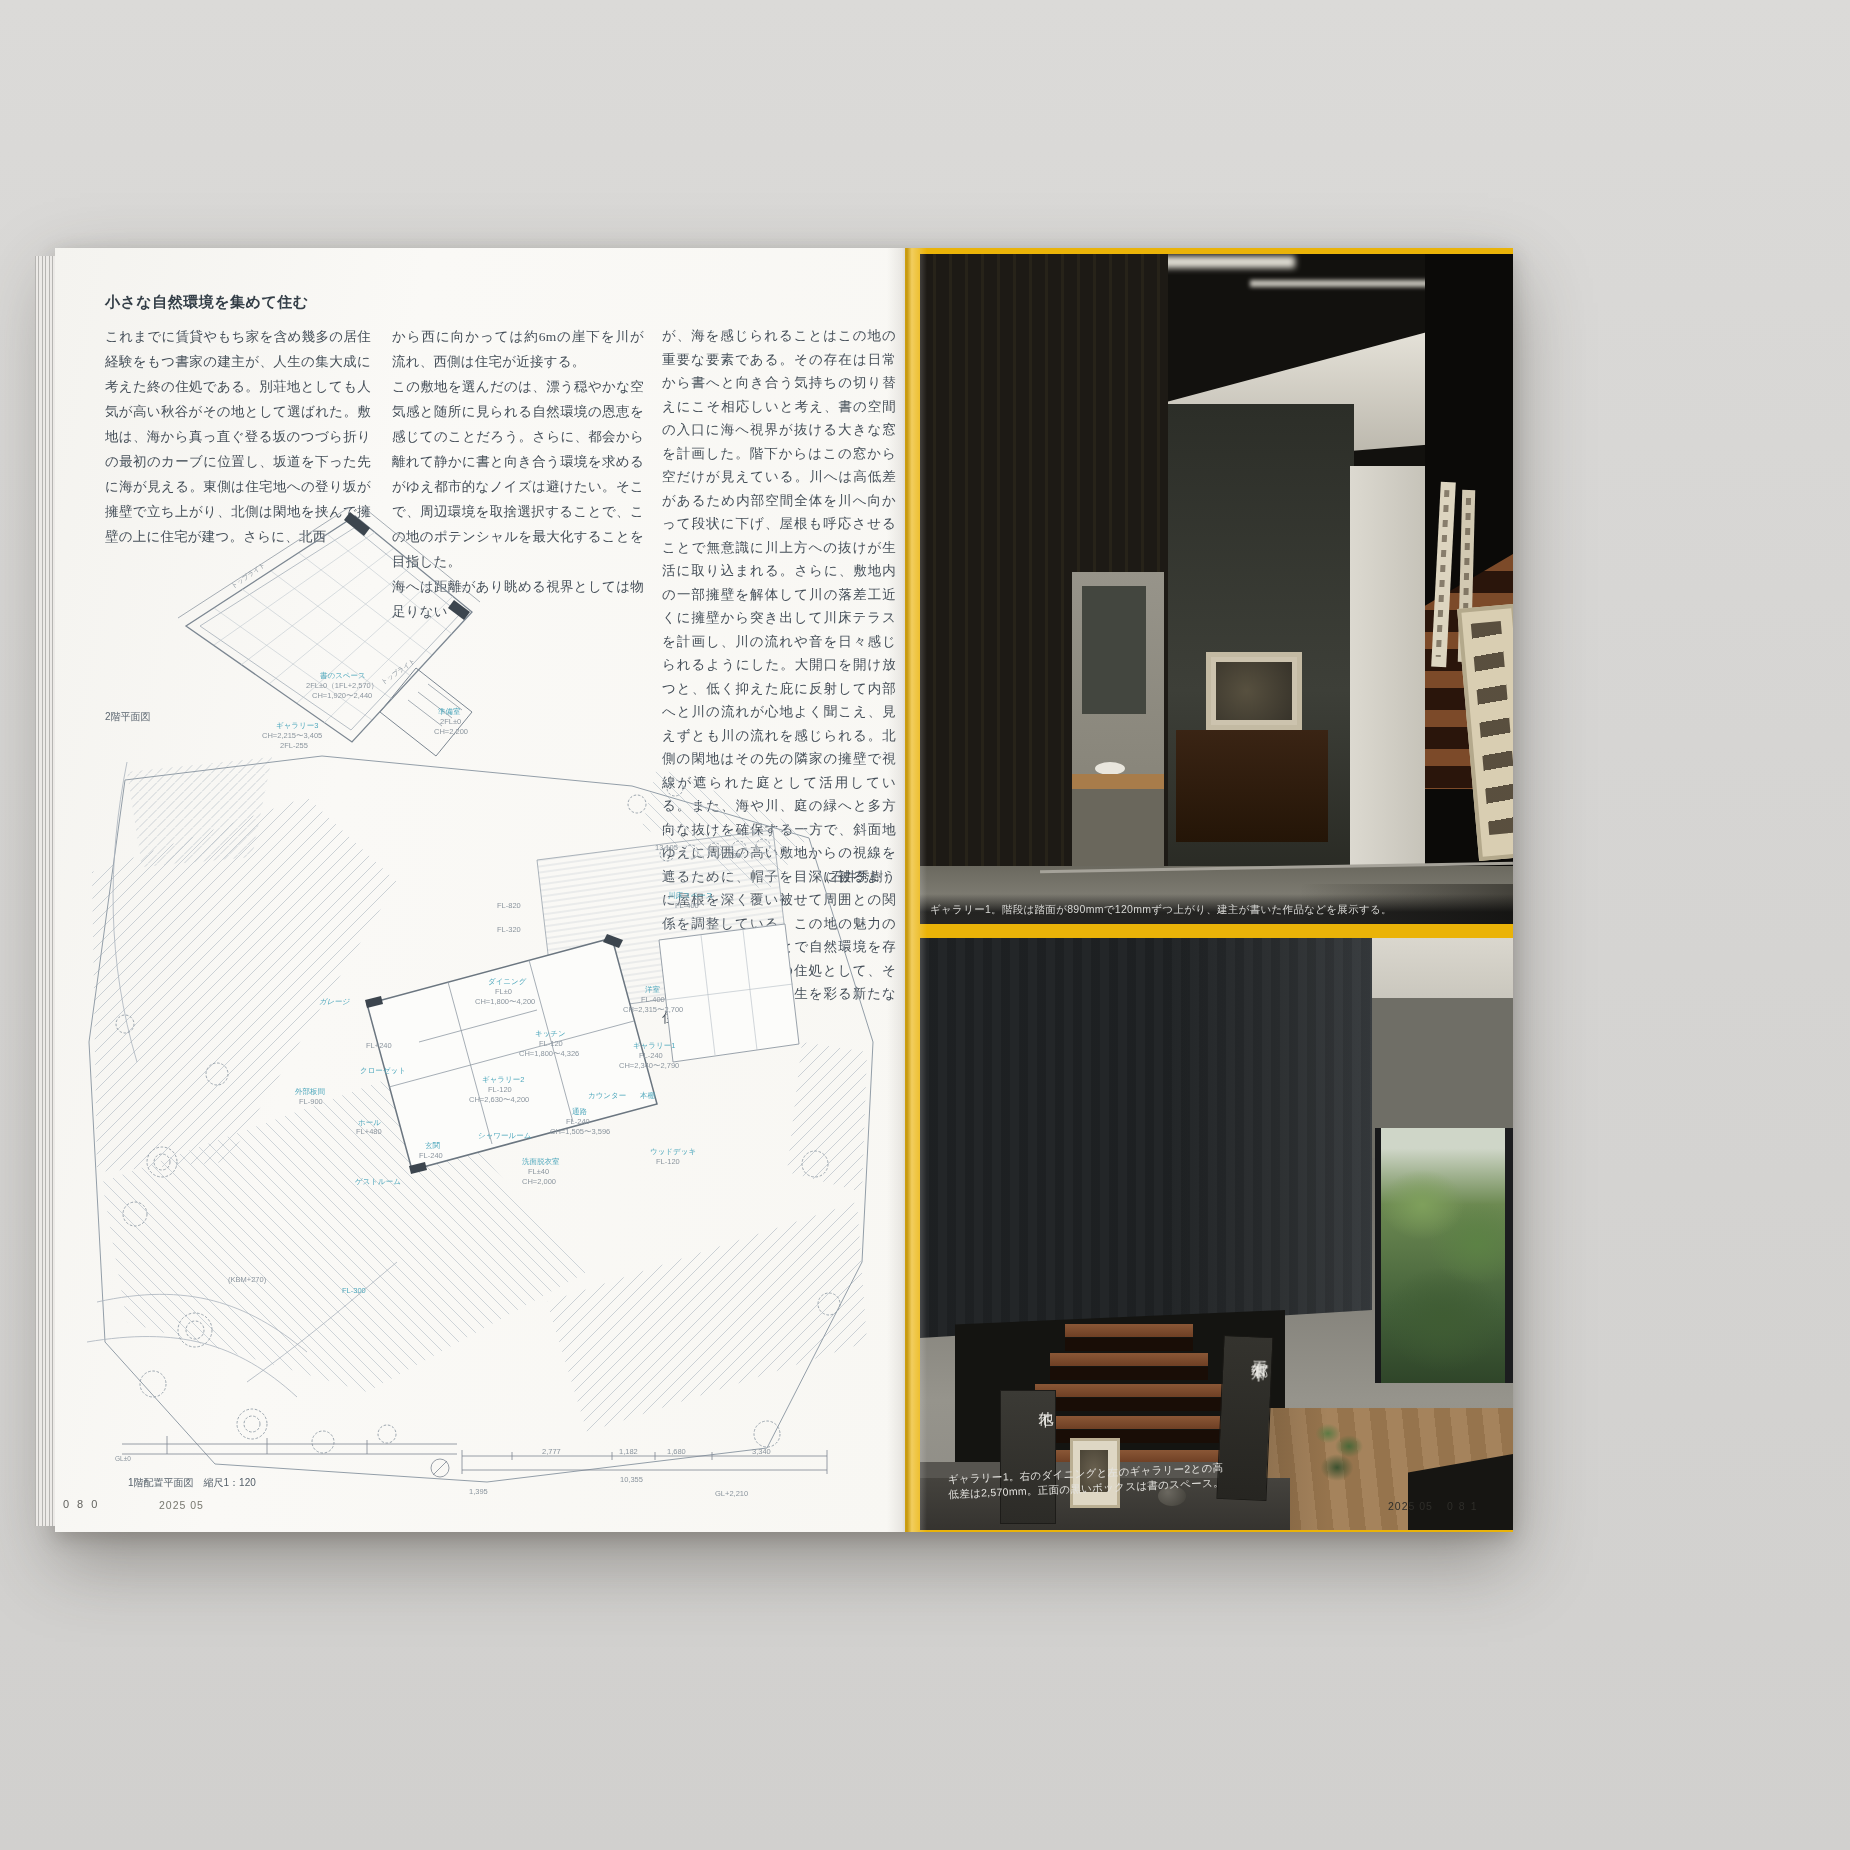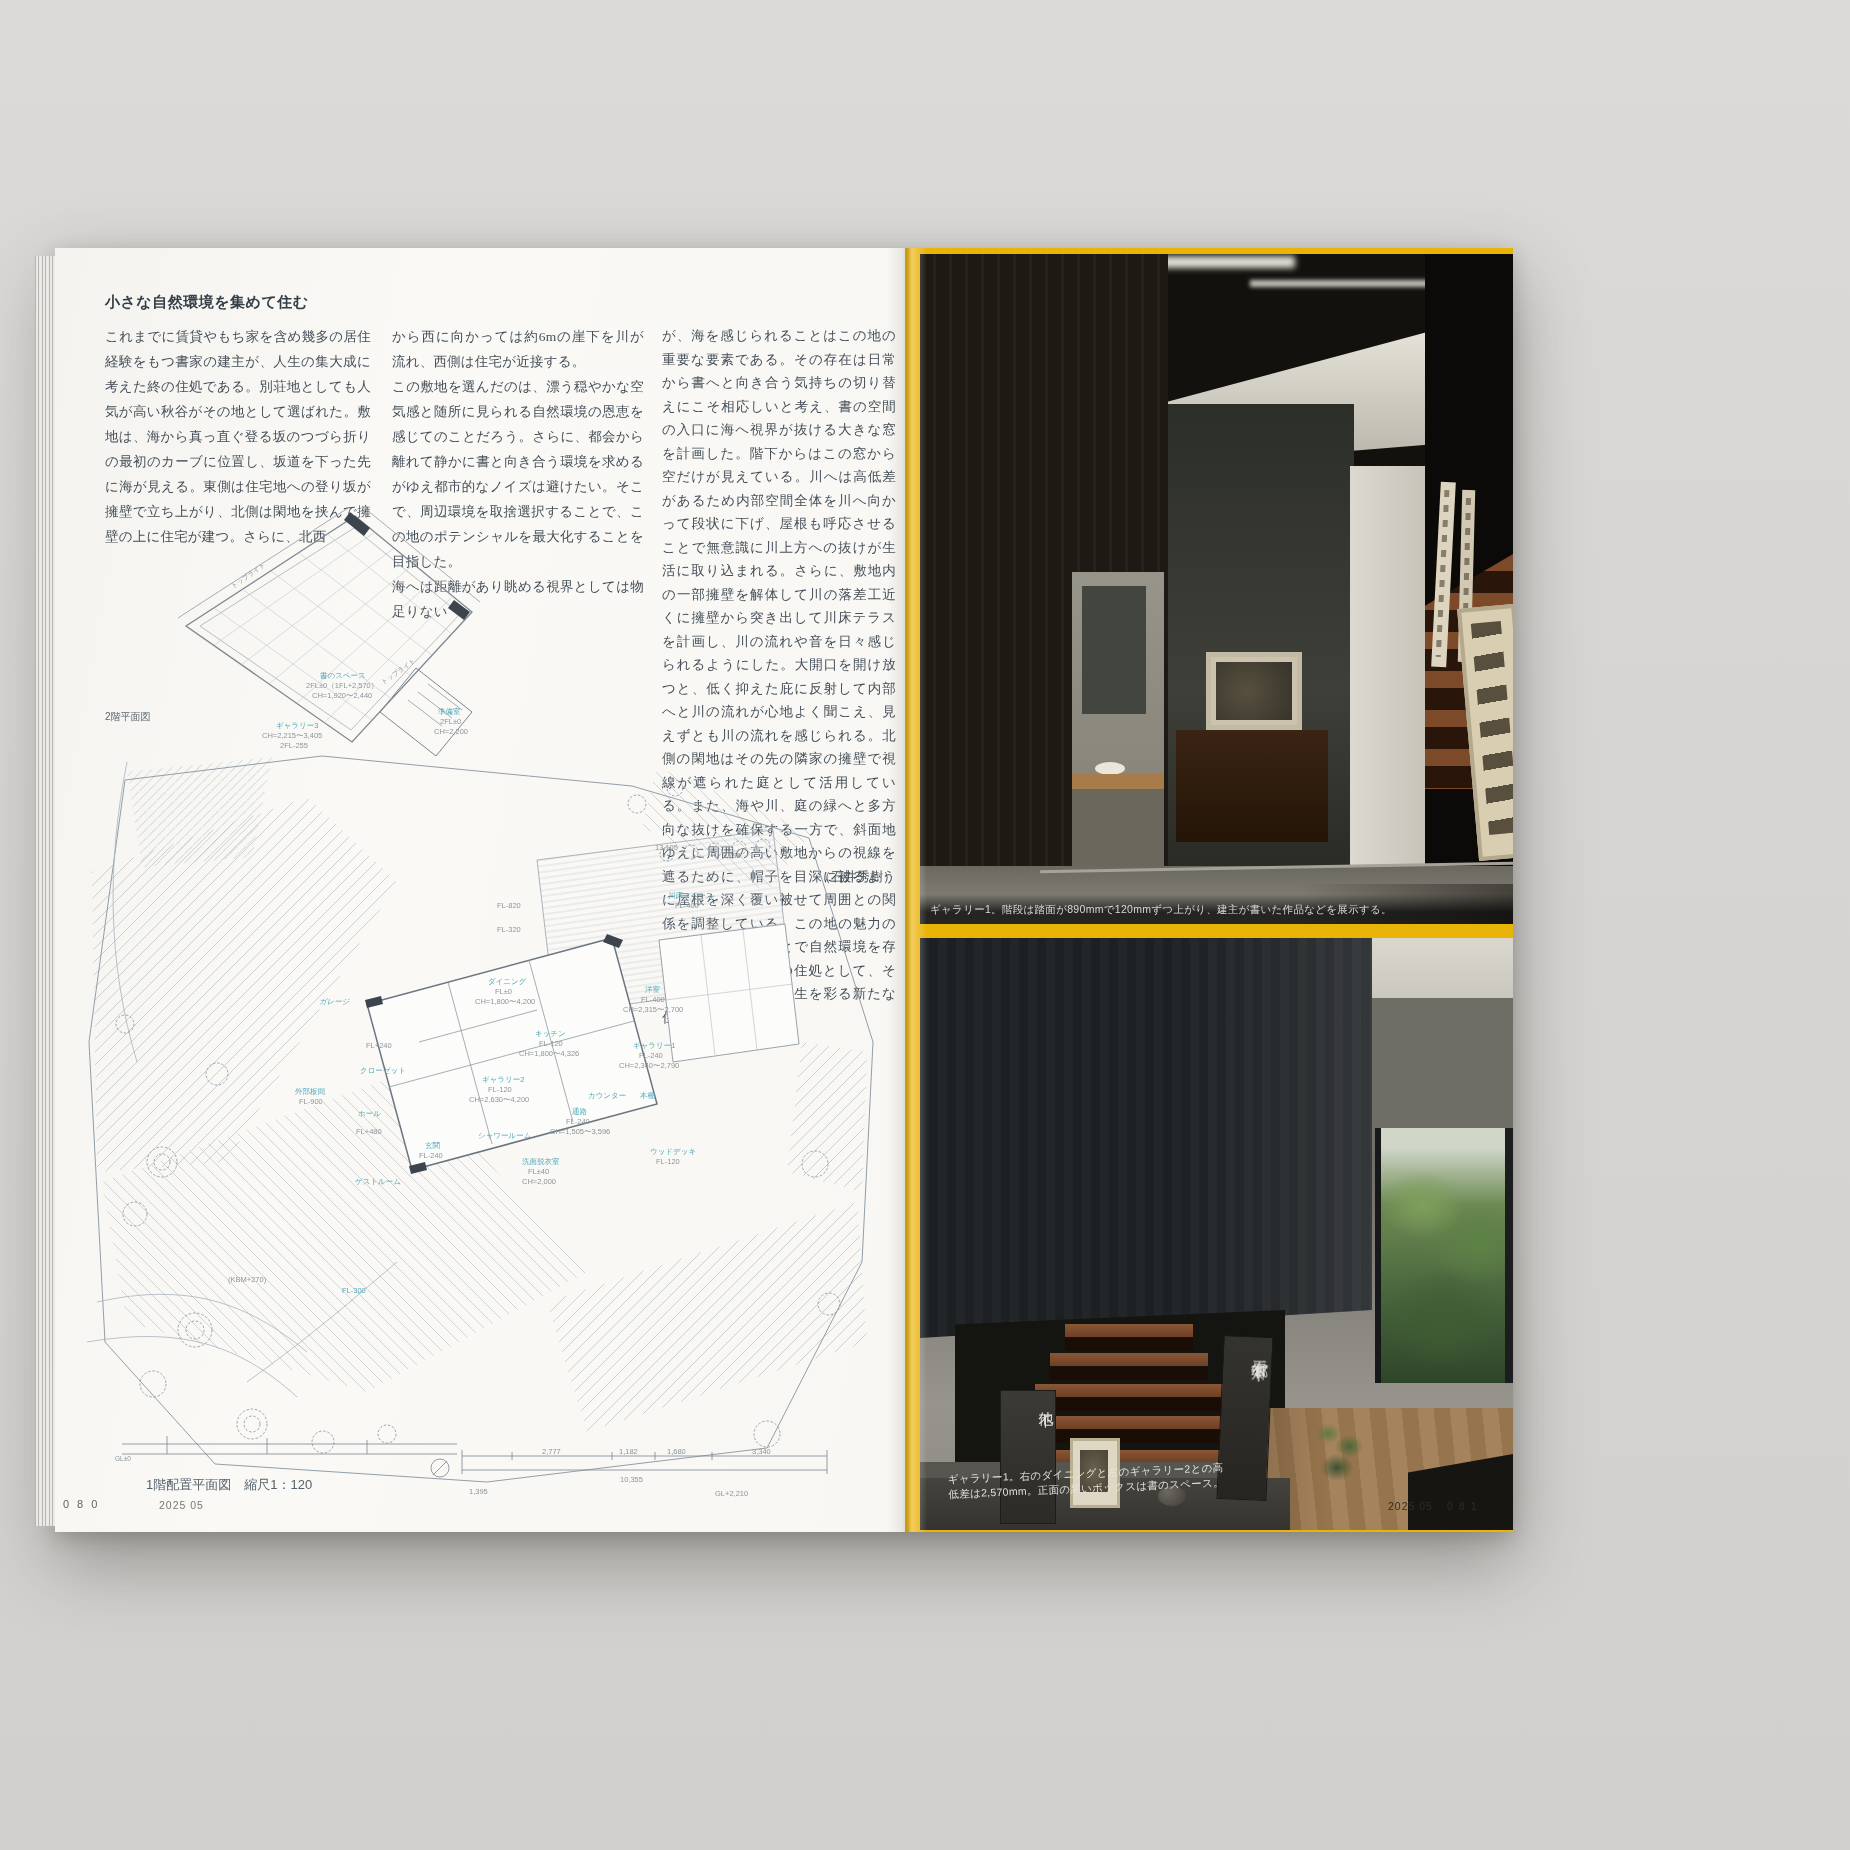--- a/index.html
+++ b/index.html
@@ -21,21 +21,21 @@
   .col{position:absolute;top:76px;font-family:"Liberation Serif","DejaVu Serif",serif;
     font-size:13.5px;line-height:25px;color:#454f59;text-align:justify;letter-spacing:.2px;}
   .c1{left:50px;width:266px;}
   .c2{left:337px;width:252px;white-space:pre-line;}
   .c3{left:607px;width:234px;line-height:23.5px;}
   .author{position:absolute;left:607px;top:620px;width:234px;text-align:right;
     font-family:"Liberation Serif","DejaVu Serif",serif;font-size:13px;color:#454f59;}
   .plan2f{position:absolute;left:115px;top:256px;width:318px;height:258px;}
   .plan2f-cap{position:absolute;left:50px;top:462px;font-size:10px;color:#5a656f;}
   .plan1f{position:absolute;left:12px;top:494px;width:838px;height:768px;}
-  .plan1f-cap{position:absolute;left:91px;top:1228px;font-size:13px;color:#55606a;z-index:4;}
+  .plan1f-cap{position:absolute;left:73px;top:1228px;font-size:10px;color:#55606a;z-index:4;}
   .plan-label{position:absolute;font-size:7.5px;line-height:1;color:#8b959e;white-space:nowrap;
     transform-origin:left center;z-index:3;}
   .pnum-left{position:absolute;left:8px;top:1250px;font-size:11px;letter-spacing:8px;color:#63635f;}
   .issue-left{position:absolute;left:104px;top:1251px;font-size:10.5px;color:#78786f;letter-spacing:1px;}
   
   .photo{position:absolute;left:15px;width:593px;overflow:hidden;}
   .photo>div{position:absolute;}
   .p1{top:6px;height:670px;background:#12110e;}
   .p2{top:690px;height:592px;background:linear-gradient(180deg,#4a4a46 0%,#75736c 45%,#96948c 78%,#8d8b84 100%);}
   
@@ -284,21 +284,21 @@
           <span class="plan-label" style="left: 572px; top: 310px;">FL-240</span>
           <span class="plan-label" style="left: 552px; top: 320px;">CH=2,340〜2,790</span>
           <span class="plan-label" style="left: 415px; top: 334px; color: rgb(79, 168, 189);">ギャラリー2</span>
           <span class="plan-label" style="left: 421px; top: 344px;">FL-120</span>
           <span class="plan-label" style="left: 402px; top: 354px;">CH=2,630〜4,200</span>
           <span class="plan-label" style="left: 252px; top: 256px; color: rgb(79, 168, 189); font-style: italic;">ガレージ</span>
           <span class="plan-label" style="left: 293px; top: 290px; color: rgb(79, 168, 189); margin-top: 35px;">クローゼット</span>
           <span class="plan-label" style="left: 299px; top: 300px;">FL+240</span>
           <span class="plan-label" style="left: 228px; top: 346px; color: rgb(79, 168, 189);">外部板間</span>
           <span class="plan-label" style="left: 232px; top: 356px;">FL-900</span>
-          <span class="plan-label" style="left: 291px; top: 368px; color: rgb(79, 168, 189);">ホール</span>
+          <span class="plan-label" style="left: 291px; top: 377px; color: rgb(79, 168, 189);">ホール</span>
           <span class="plan-label" style="left: 289px; top: 386px;">FL+480</span>
           <span class="plan-label" style="left: 358px; top: 400px; color: rgb(79, 168, 189);">玄関</span>
           <span class="plan-label" style="left: 352px; top: 410px;">FL-240</span>
           <span class="plan-label" style="left: 411px; top: 390px; color: rgb(79, 168, 189);">シャワールーム</span>
           <span class="plan-label" style="left: 455px; top: 416px; color: rgb(79, 168, 189);">洗面脱衣室</span>
           <span class="plan-label" style="left: 461px; top: 426px;">FL±40</span>
           <span class="plan-label" style="left: 455px; top: 436px;">CH=2,000</span>
           <span class="plan-label" style="left: 505px; top: 366px; color: rgb(79, 168, 189);">通路</span>
           <span class="plan-label" style="left: 499px; top: 376px;">FL-240</span>
           <span class="plan-label" style="left: 483px; top: 386px;">CH=1,505〜3,596</span>

